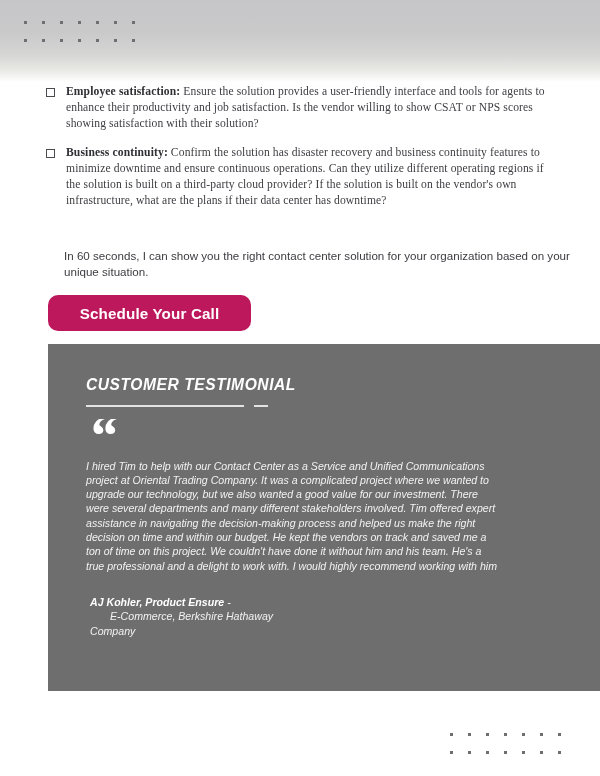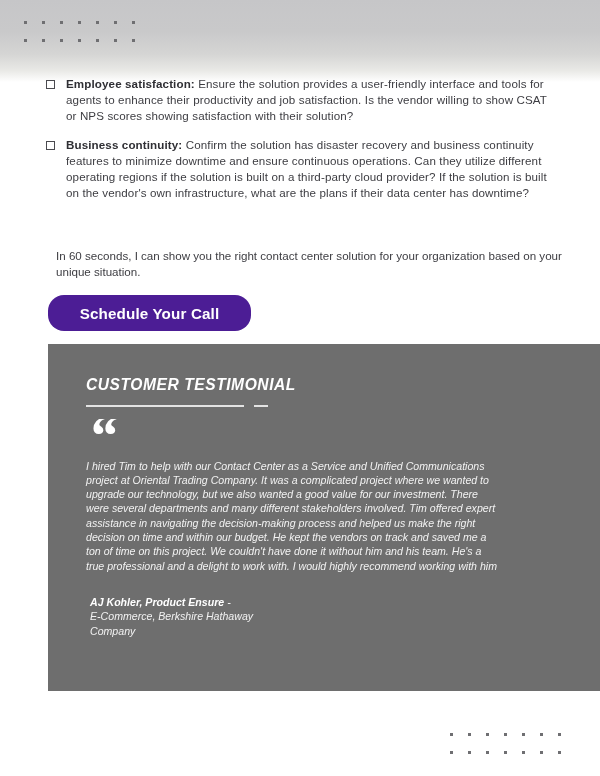--- a/index.html
+++ b/index.html
@@ -57,22 +57,23 @@
     width: 3px;
     height: 3px;
     background: #6f6f72;
     border-radius: 0;
   }
 
   
   .checklist {
     position: absolute;
     left: 46px;
-    top: 76px;
+    top: 84px;
     width: 508px;
+    font-family: Liberation Serif, serif;
   }
   .check-item {
     display: flex;
     align-items: flex-start;
     margin-bottom: 12px;
   }
   .checkbox {
     flex: 0 0 auto;
     width: 9px;
     height: 9px;
@@ -89,38 +90,38 @@
     letter-spacing: 0.01em;
   }
   .check-text b {
     font-weight: 700;
     color: #2f2f34;
   }
 
   
   .lead {
     position: absolute;
-    left: 56px;
+    left: 64px;
     top: 236px;
     width: 506px;
     font-size: 11.6px;
     line-height: 16.4px;
     color: #3d3d42;
   }
 
   
   .cta {
     position: absolute;
     left: 48px;
     top: 295px;
     width: 203px;
     height: 36px;
     border: none;
-    border-radius: 16px;
-    background: #4c1d95;
+    border-radius: 10px;
+    background: #be185d;
     color: #ffffff;
     font-family: "Liberation Sans", sans-serif;
     font-size: 15.2px;
     font-weight: 700;
     letter-spacing: 0.01em;
     cursor: pointer;
     display: flex;
     align-items: center;
     justify-content: center;
     padding: 0;
@@ -194,20 +195,21 @@
     line-height: 14.3px;
     color: #f2f2f2;
     width: 330px;
   }
   .attribution .who {
     font-weight: 700;
     color: #ffffff;
   }
   .attribution .where {
     white-space: pre-line;
+    margin-left: 20px;
   }
 </style>
 </head>
 <body>
 
 <div class="page">
 
   <div class="top-gradient"></div>
 
   <div class="dot-grid top-left">

